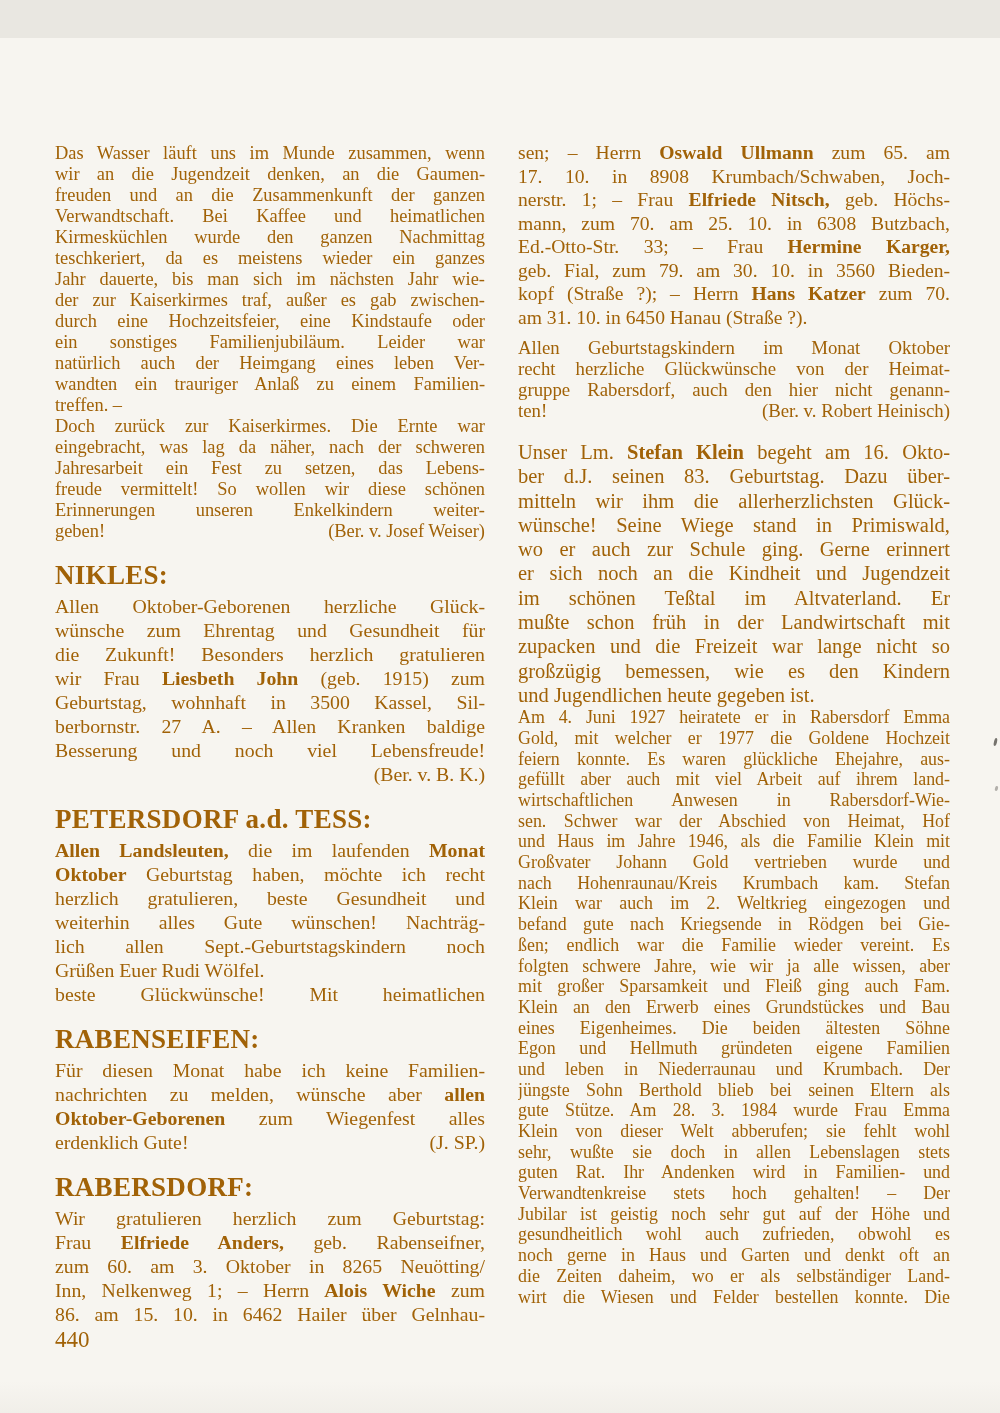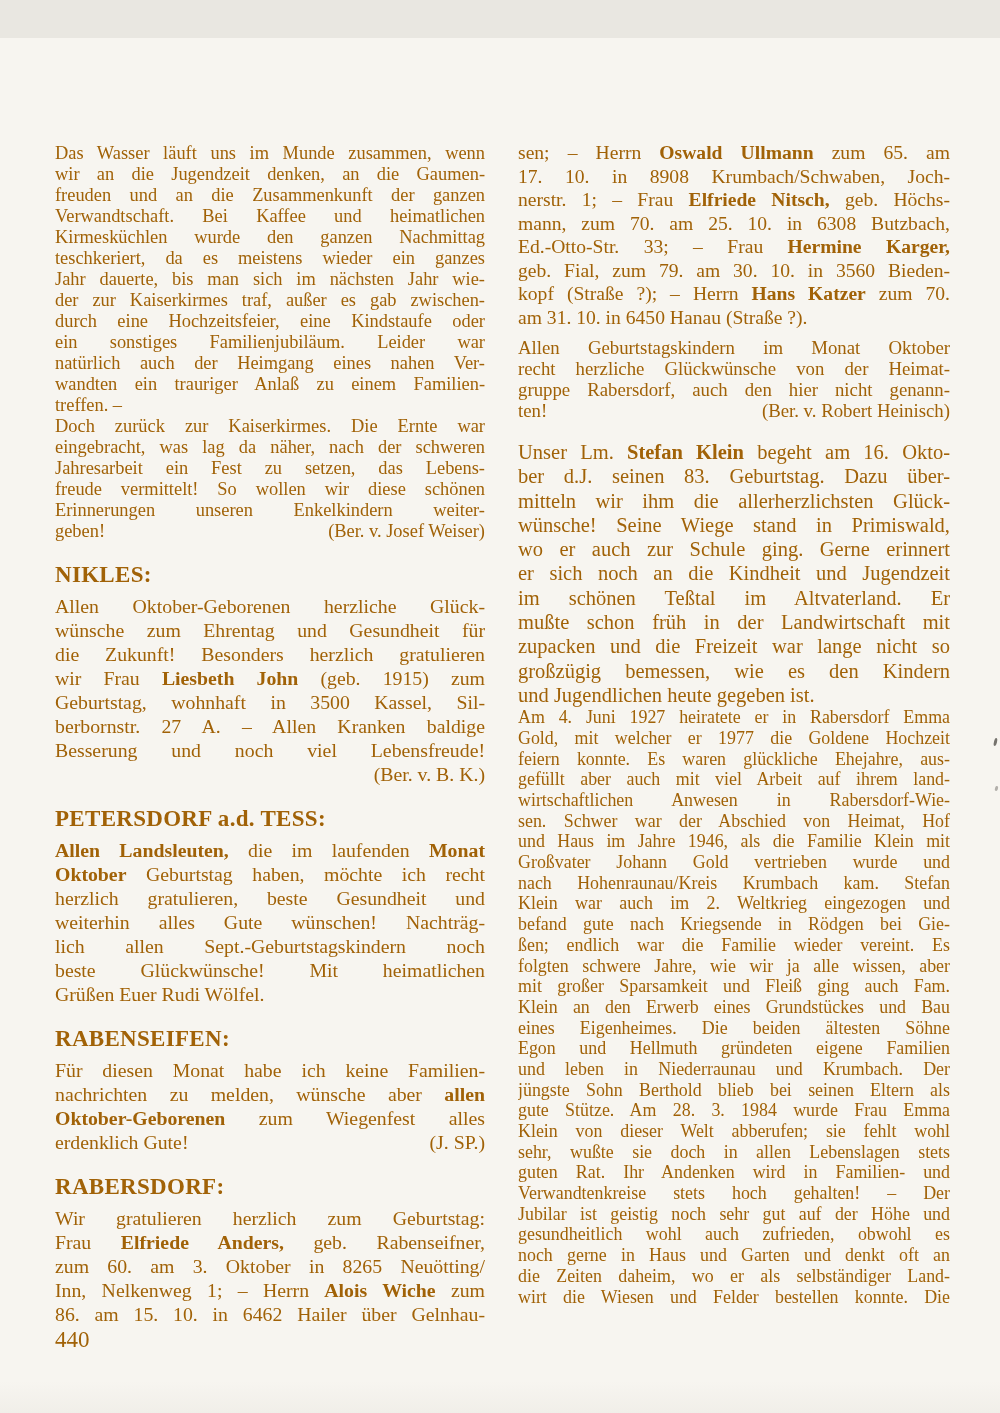--- a/index.html
+++ b/index.html
@@ -50,21 +50,21 @@
   .body-r1 .ln { height: 23.5px; }
   .body-r2 { font-size: 18.8px; line-height: 21px; margin-top: 8px; }
   .body-r2 .ln { height: 21px; }
   .body-r3 { font-size: 20.5px; line-height: 24.3px; margin-top: 19px; }
   .body-r3 .ln { height: 24.3px; }
   .body-r4 { font-size: 17.9px; line-height: 20.7px; }
   .body-r4 .ln { height: 20.7px; }
 
   .heading {
     font-weight: 700;
-    font-size: 23px;
+    font-size: 27px;
     line-height: 28px;
     letter-spacing: 0.3px;
     margin: 19px 0 5px 0;
     text-align: left;
   }
 
   .pageno {
     position: absolute;
     left: 55px;
     top: 1288px;
@@ -101,21 +101,21 @@
         <div class="ln">Das Wasser läuft uns im Munde zusammen, wenn</div>
         <div class="ln">wir an die Jugendzeit denken, an die Gaumen-</div>
         <div class="ln">freuden und an die Zusammenkunft der ganzen</div>
         <div class="ln">Verwandtschaft. Bei Kaffee und heimatlichen</div>
         <div class="ln">Kirmesküchlen wurde den ganzen Nachmittag</div>
         <div class="ln">teschkeriert, da es meistens wieder ein ganzes</div>
         <div class="ln">Jahr dauerte, bis man sich im nächsten Jahr wie-</div>
         <div class="ln">der zur Kaiserkirmes traf, außer es gab zwischen-</div>
         <div class="ln">durch eine Hochzeitsfeier, eine Kindstaufe oder</div>
         <div class="ln">ein sonstiges Familienjubiläum. Leider war</div>
-        <div class="ln">natürlich auch der Heimgang eines nahen Ver-</div>
+        <div class="ln">natürlich auch der Heimgang eines leben Ver-</div>
         <div class="ln">wandten ein trauriger Anlaß zu einem Familien-</div>
         <div class="ln last">treffen. –</div>
       </div>
       <div class="para body-s">
         <div class="ln">Doch zurück zur Kaiserkirmes. Die Ernte war</div>
         <div class="ln">eingebracht, was lag da näher, nach der schweren</div>
         <div class="ln">Jahresarbeit ein Fest zu setzen, das Lebens-</div>
         <div class="ln">freude vermittelt! So wollen wir diese schönen</div>
         <div class="ln">Erinnerungen unseren Enkelkindern weiter-</div>
         <div class="ln split">
@@ -137,22 +137,22 @@
           <span>(Ber. v. B. K.)</span>
         </div>
       </div>
       <div class="heading">PETERSDORF a.d. TESS:</div>
       <div class="para body-l">
         <div class="ln"><b>Allen Landsleuten,</b> die im laufenden <b>Monat</b></div>
         <div class="ln"><b>Oktober</b> Geburtstag haben, möchte ich recht</div>
         <div class="ln">herzlich gratulieren, beste Gesundheit und</div>
         <div class="ln">weiterhin alles Gute wünschen! Nachträg-</div>
         <div class="ln">lich allen Sept.-Geburtstagskindern noch</div>
+        <div class="ln last">Grüßen Euer Rudi Wölfel.</div>
         <div class="ln">beste Glückwünsche! Mit heimatlichen</div>
-        <div class="ln last">Grüßen Euer Rudi Wölfel.</div>
       </div>
       <div class="heading">RABENSEIFEN:</div>
       <div class="para body-l">
         <div class="ln">Für diesen Monat habe ich keine Familien-</div>
         <div class="ln">nachrichten zu melden, wünsche aber <b>allen</b></div>
         <div class="ln"><b>Oktober-Geborenen</b> zum Wiegenfest alles</div>
         <div class="ln split">
           <span>erdenklich Gute!</span>
           <span>(J. SP.)</span>
         </div>

